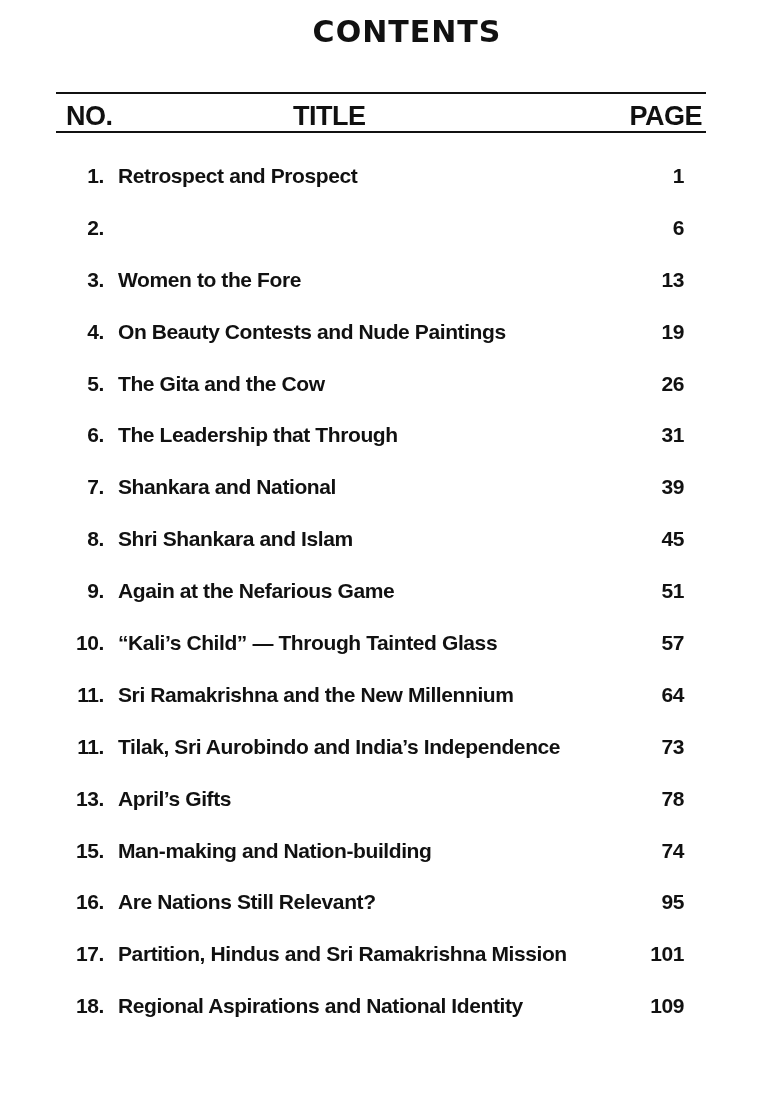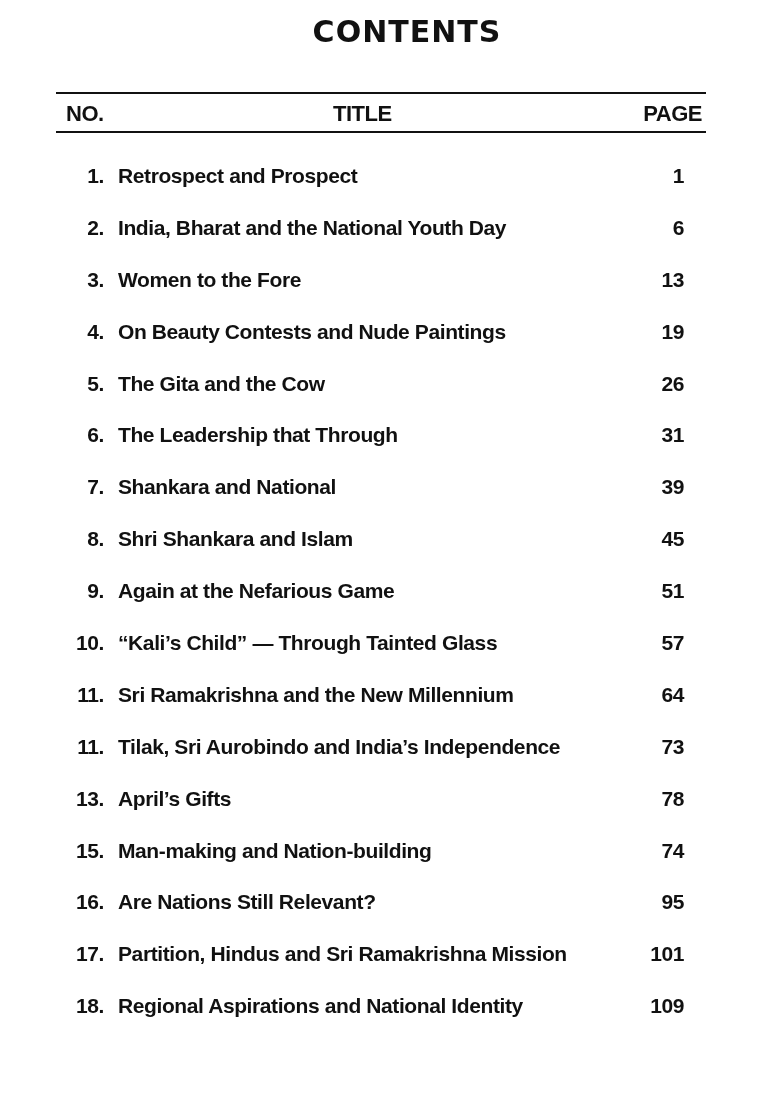--- a/index.html
+++ b/index.html
@@ -36,26 +36,26 @@
     }
     .rule-top { top: 92px; }
     .rule-bottom { top: 131px; }
     .header-row {
       position: absolute;
       top: 101px;
       left: 56px;
       width: 650px;
       height: 28px;
       font-weight: bold;
-      font-size: 22px;
+      font-size: 27px;
       letter-spacing: -0.5px;
     }
     .header-row span { position: absolute; top: 0; }
     .hdr-no { left: 10px; }
-    .hdr-title { left: 237px; margin-left: 40px; }
+    .hdr-title { left: 237px; }
     .hdr-page { right: 4px; }
 
     .toc-list {
       position: absolute;
       top: 160px;
       left: 0;
       width: 780px;
     }
     .toc-row {
       position: relative;
@@ -99,21 +99,20 @@
 <div class="rule rule-bottom"></div>
 
 <div class="toc-list">
   <div class="toc-row">
     <span class="toc-no">1.</span>
     <span class="toc-title">Retrospect and Prospect</span>
     <span class="toc-page">1</span>
   </div>
   <div class="toc-row">
     <span class="toc-no">2.</span>
-    <span class="toc-title">India, Bharat and the National Youth Day</span>
     <span class="toc-page">6</span>
   </div>
   <div class="toc-row">
     <span class="toc-no">3.</span>
     <span class="toc-title">Women to the Fore</span>
     <span class="toc-page">13</span>
   </div>
   <div class="toc-row">
     <span class="toc-no">4.</span>
     <span class="toc-title">On Beauty Contests and Nude Paintings</span>

